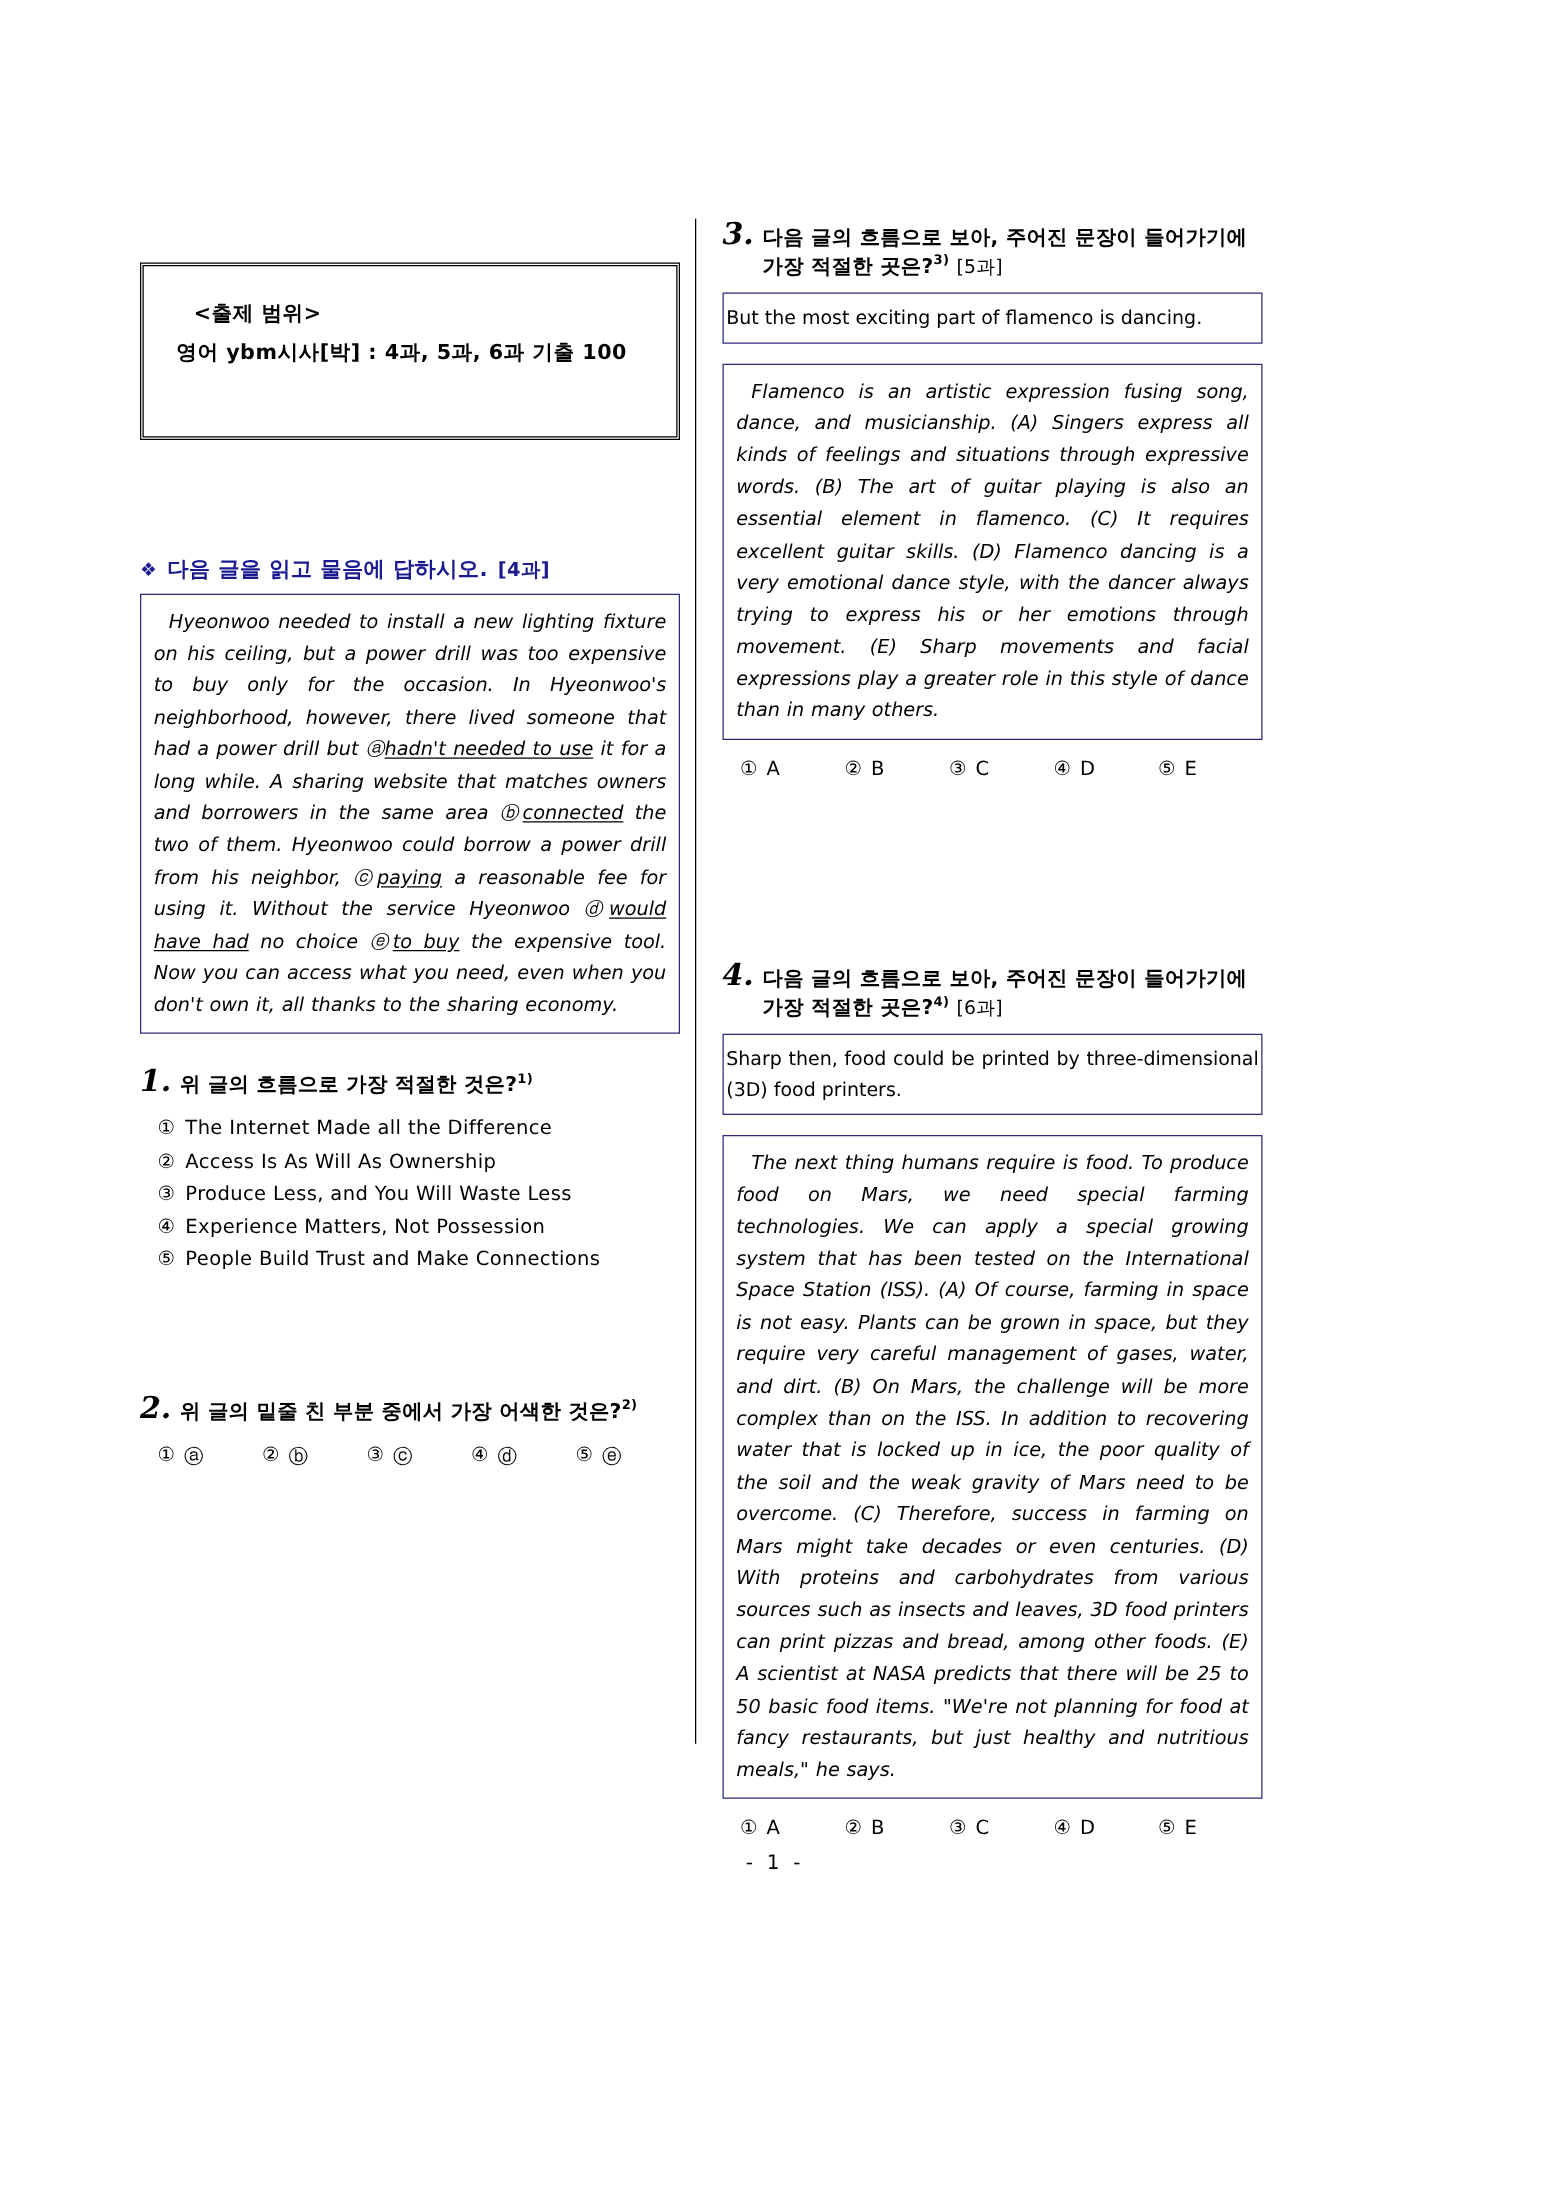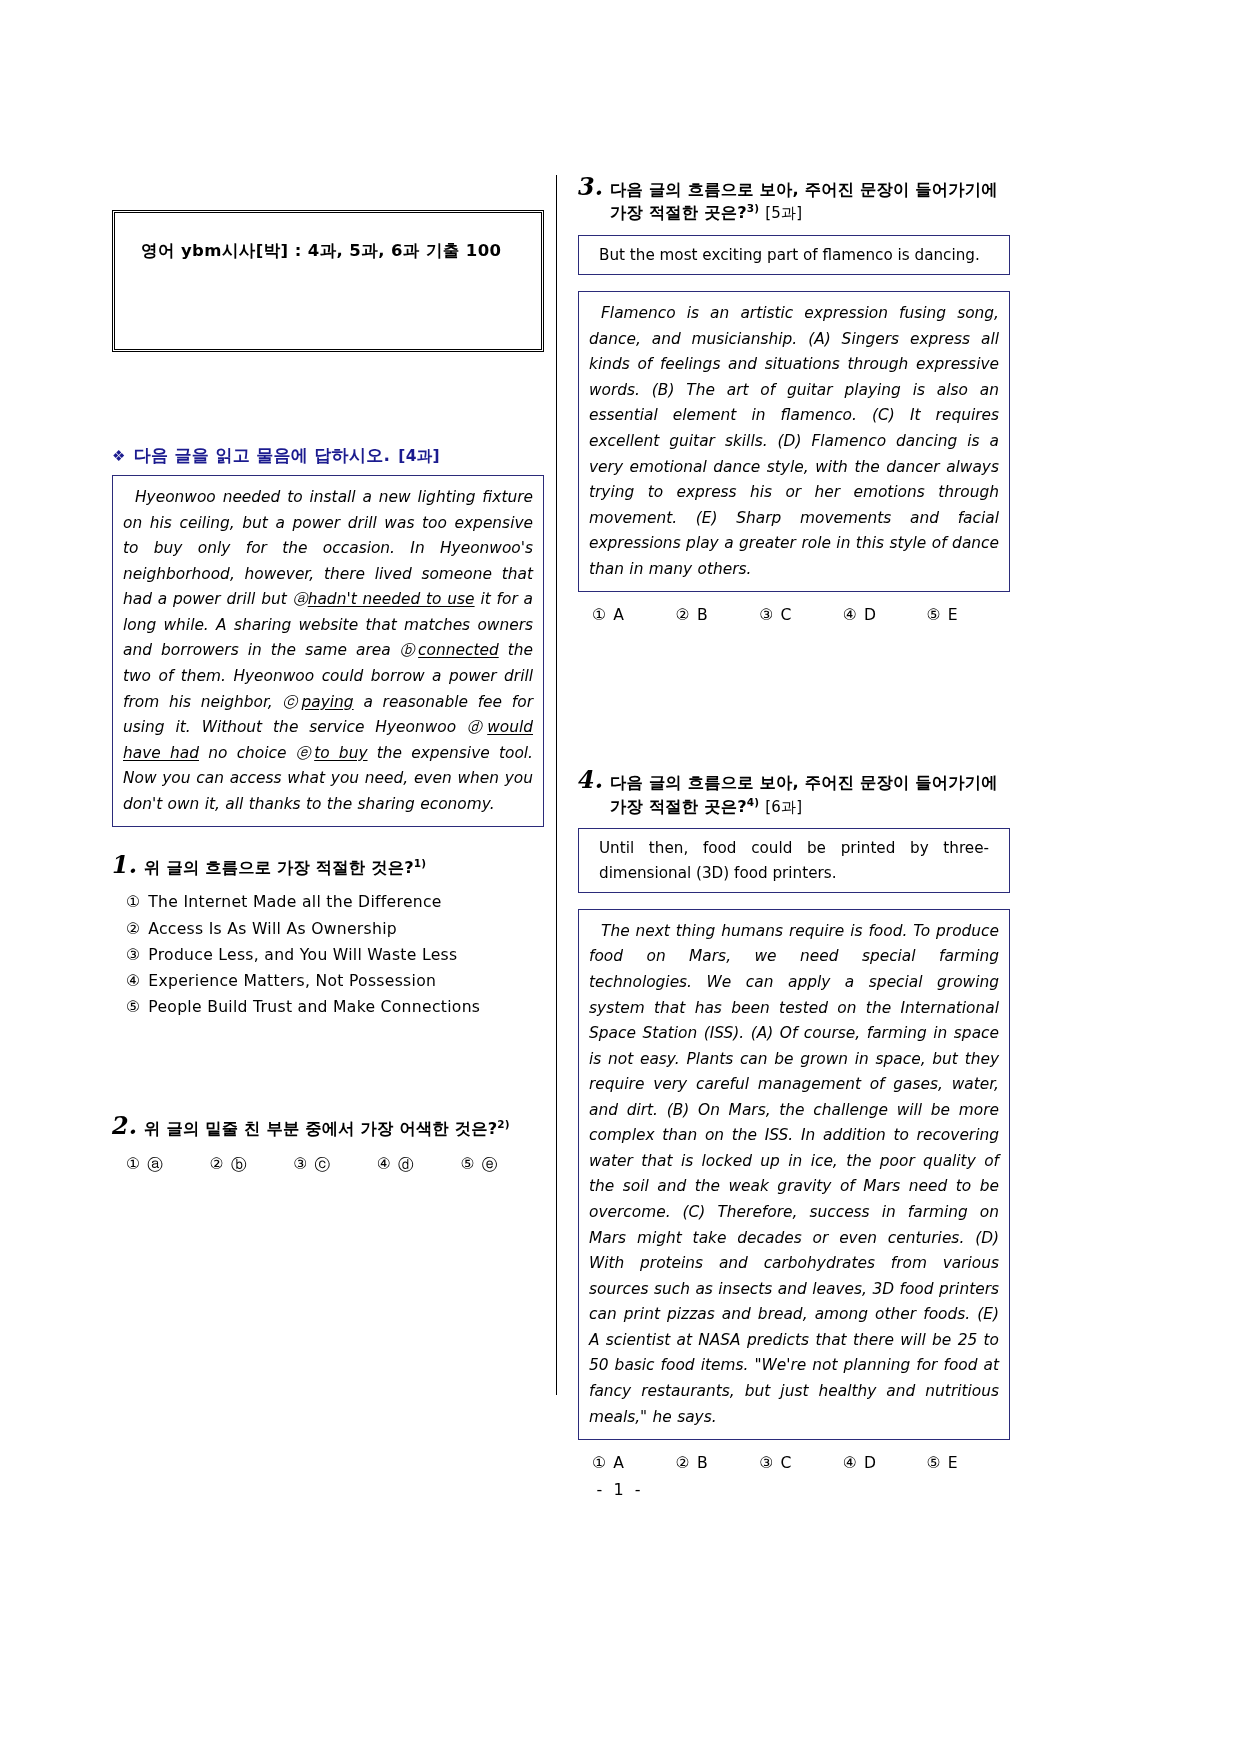--- a/index.html
+++ b/index.html
@@ -90,21 +90,21 @@
     text-align-last: left;
     text-justify: inter-word;
     word-spacing: 0.5px;
     hyphens: none;
   }
   .passage-box p.indent-first { text-indent: 12px; }
 
   .given-box {
     border: 1.2px solid #2b2b7a;
     box-sizing: border-box;
-    padding: 7px 20px;
+    padding: 7px 2px;
     margin-bottom: 16px;
   }
   .given-box p {
     margin: 0;
     font-size: 15.2px;
     line-height: 1.6;
     text-align: justify;
     text-align-last: left;
   }
 
@@ -195,20 +195,21 @@
 </head>
 <body>
 
 <div class="page">
 
   <div class="col-divider"></div>
 
   <div class="col col-left">
 
     <div class="scope-box">
+      <div class="scope-line indent">&lt;출제 범위&gt;</div>
       <div class="scope-line">영어 ybm시사[박] : 4과, 5과, 6과 기출 100</div>
     </div>
 
     <div class="spacer-lg"></div>
 
     <div class="directive">
       <span class="dia">❖</span>
       <span>다음 글을 읽고 물음에 답하시오.</span>
       <span class="lesson">[4과]</span>
     </div>
@@ -323,21 +324,21 @@
     <div class="spacer-sm"></div>
 
     <div class="q">
       <div class="q-head">
         <span class="q-num">4.</span>
         <span class="q-text"><span>다음 글의 흐름으로 보아, 주어진 문장이 들어가기에 가장 적절한 곳은?</span><span class="sup">4)</span> <span class="lesson">[6과]</span></span>
       </div>
     </div>
 
     <div class="given-box">
-      <p>Until then, food could be printed by three-dimensional (3D) food printers.</p>
+      <p>Sharp then, food could be printed by three-dimensional (3D) food printers.</p>
     </div>
 
     <div class="passage-box">
       <p class="indent-first">The next thing humans require is food. To produce food on Mars, we need special farming technologies. We can apply a special growing system that has been tested on the International Space Station (ISS). (A) Of course, farming in space is not easy. Plants can be grown in space, but they require very careful management of gases, water, and dirt. (B) On Mars, the challenge will be more complex than on the ISS. In addition to recovering water that is locked up in ice, the poor quality of the soil and the weak gravity of Mars need to be overcome. (C) Therefore, success in farming on Mars might take decades or even centuries. (D) With proteins and carbohydrates from various sources such as insects and leaves, 3D food printers can print pizzas and bread, among other foods. (E) A scientist at NASA predicts that there will be 25 to 50 basic food items. "We're not planning for food at fancy restaurants, but just healthy and nutritious meals," he says.</p>
     </div>
 
     <ul class="choices-h">
         <li>
           <span class="mark">①</span>
           <span>A</span>

